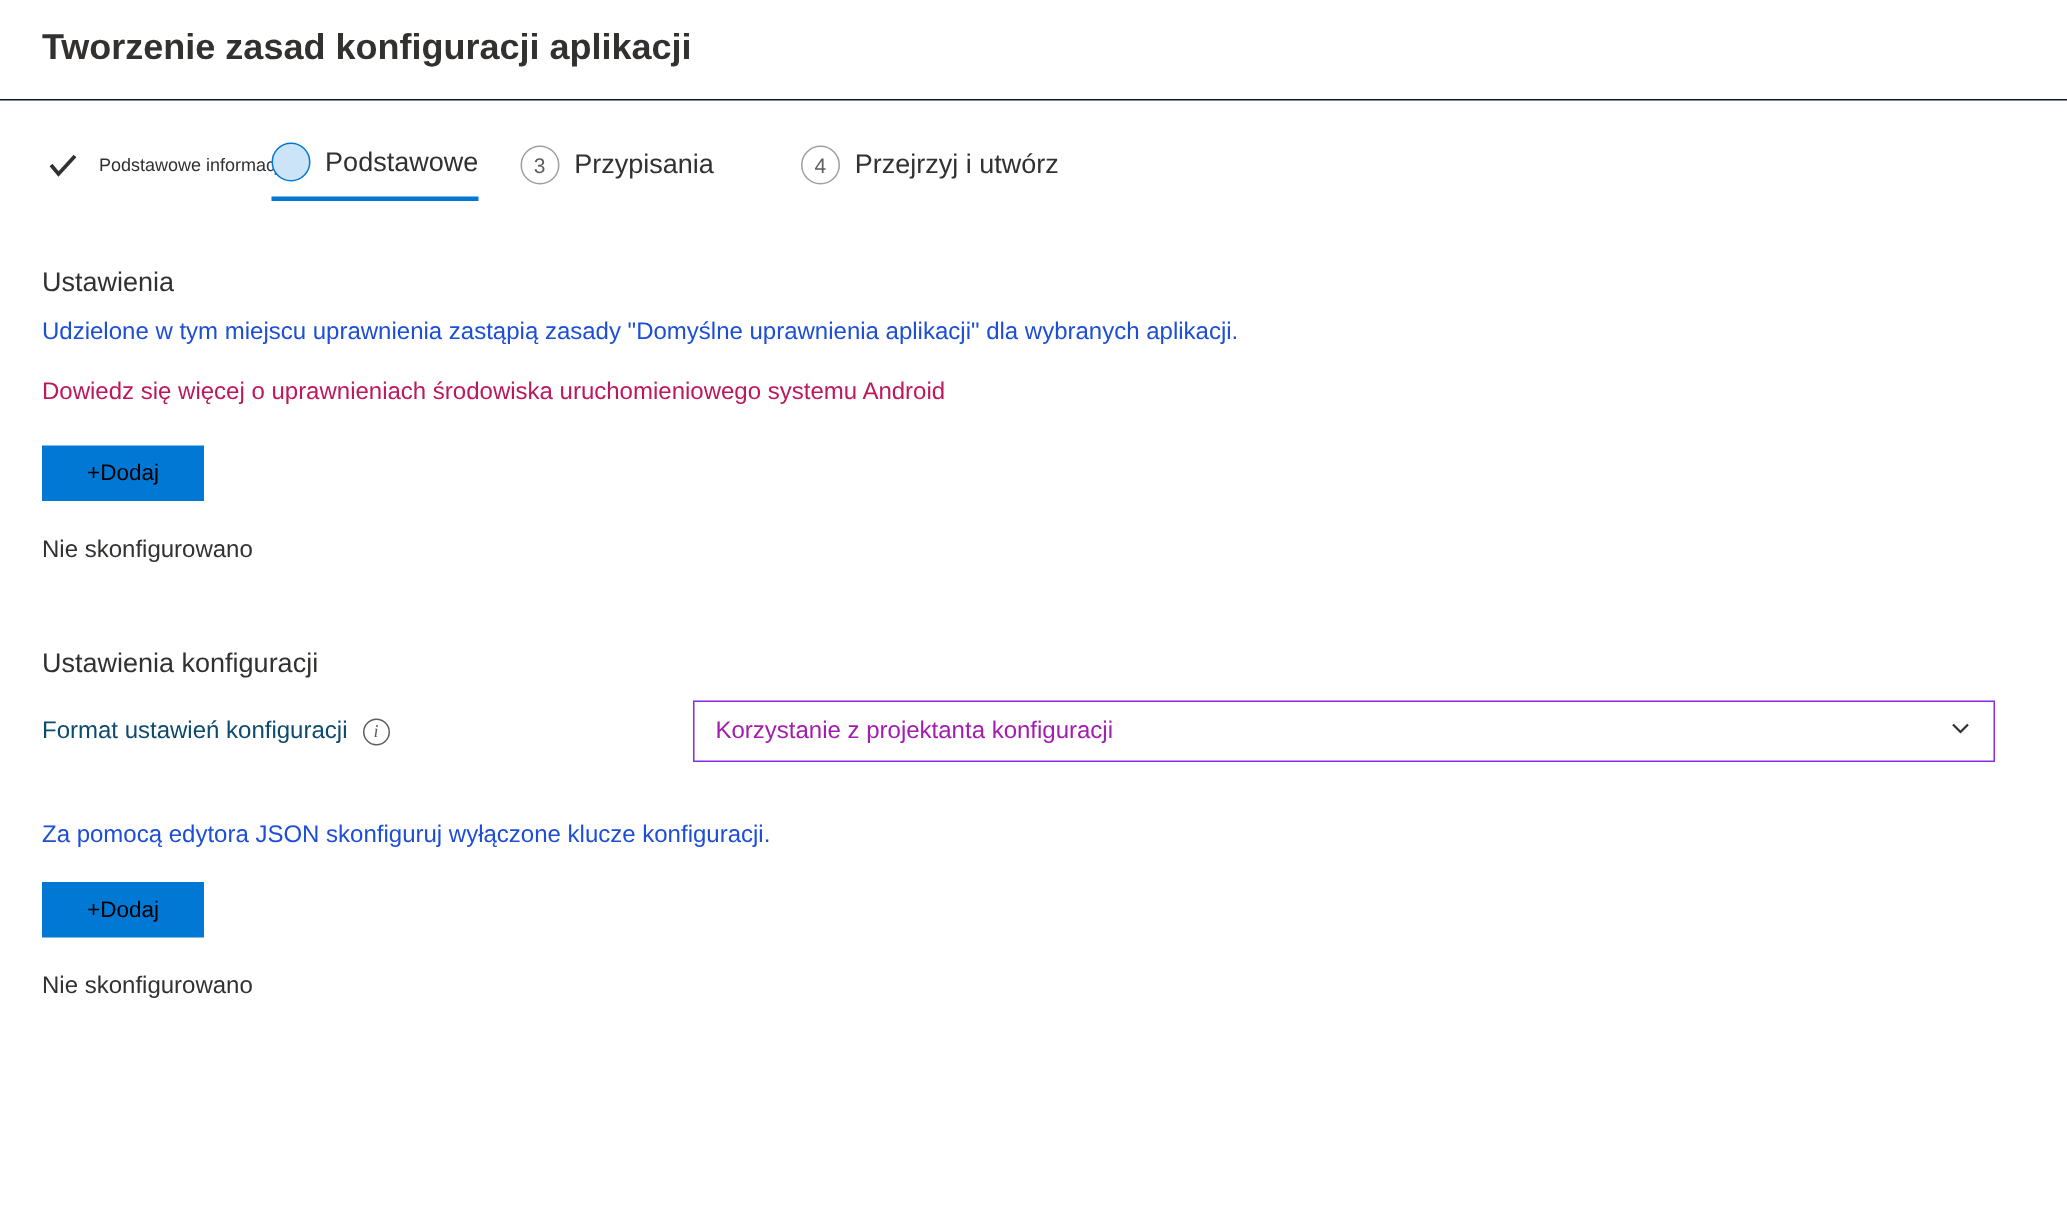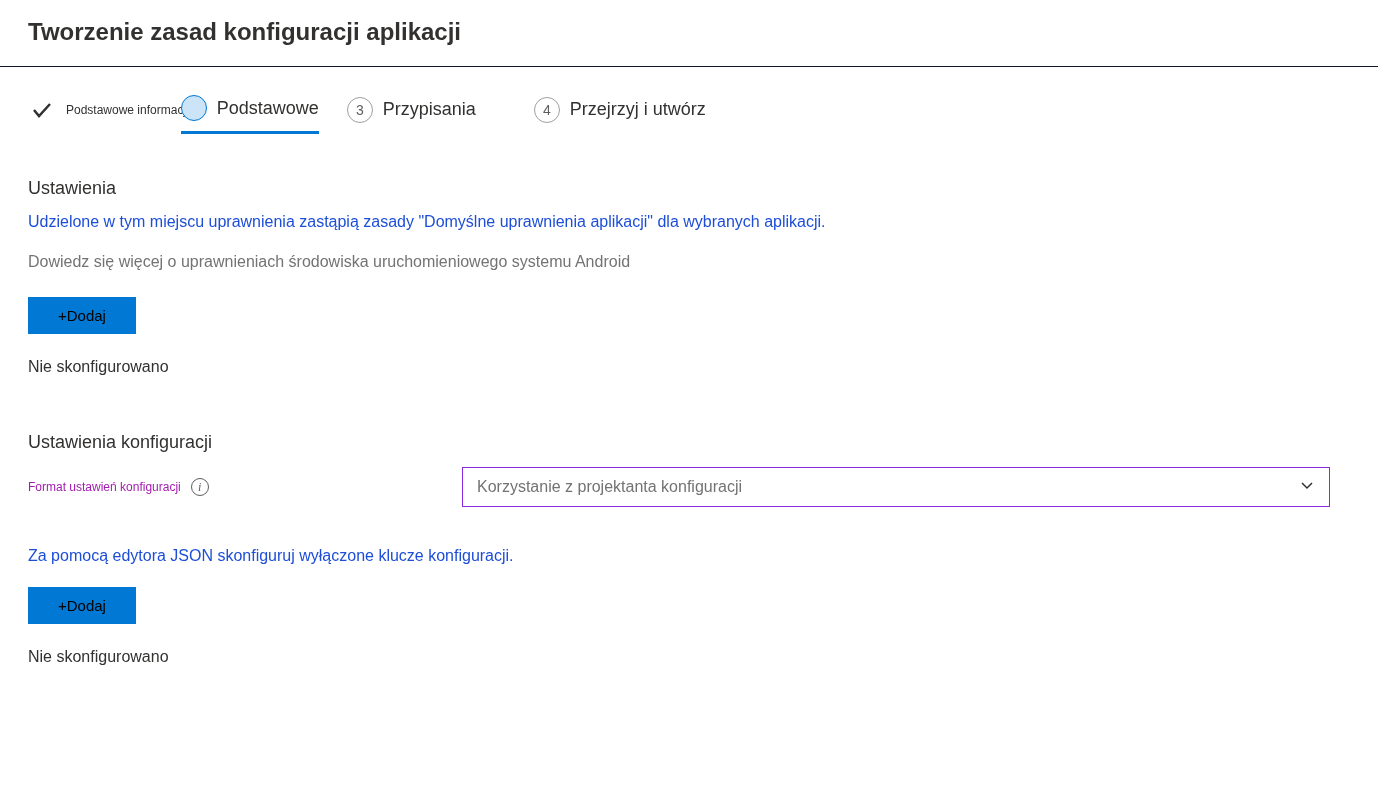--- a/index.html
+++ b/index.html
@@ -83,21 +83,21 @@
       color: #323130;
     }
     .section-desc {
       font-size: 16px;
       margin-bottom: 22px;
       color: #1d4ed8;
     }
     .link-text {
       font-size: 16px;
       margin-bottom: 26px;
-      color: #737373;
+      color: #be185d;
       display: block;
     }
     .btn-primary {
       background: #0078d4;
       color: #000000;
       border: none;
       padding: 10px 30px;
       font-size: 15px;
       cursor: pointer;
       font-family: inherit;
@@ -112,22 +112,22 @@
       align-items: center;
       margin-top: 14px;
     }
     .form-label-wrap {
       display: flex;
       align-items: center;
       gap: 10px;
       width: 434px;
     }
     .form-label {
-      font-size: 12px;
-      color: #a21caf;
+      font-size: 16px;
+      color: #0c4a6e;
     }
     .info-icon {
       width: 18px;
       height: 18px;
       border: 1.5px solid #605e5c;
       border-radius: 50%;
       display: flex;
       align-items: center;
       justify-content: center;
       font-size: 12px;
@@ -139,21 +139,21 @@
       flex: 1;
       max-width: 868px;
       border: 1px solid #8a2be2;
       background: #ffffff;
       padding: 9px 14px;
       display: flex;
       justify-content: space-between;
       align-items: center;
       cursor: pointer;
       font-size: 16px;
-      color: #737373;
+      color: #a21caf;
     }
     .dropdown-chevron svg {
       width: 16px;
       height: 16px;
     }
     .section-spacer {
       margin-top: 56px;
     }
     .mid-spacer {
       margin-top: 40px;

